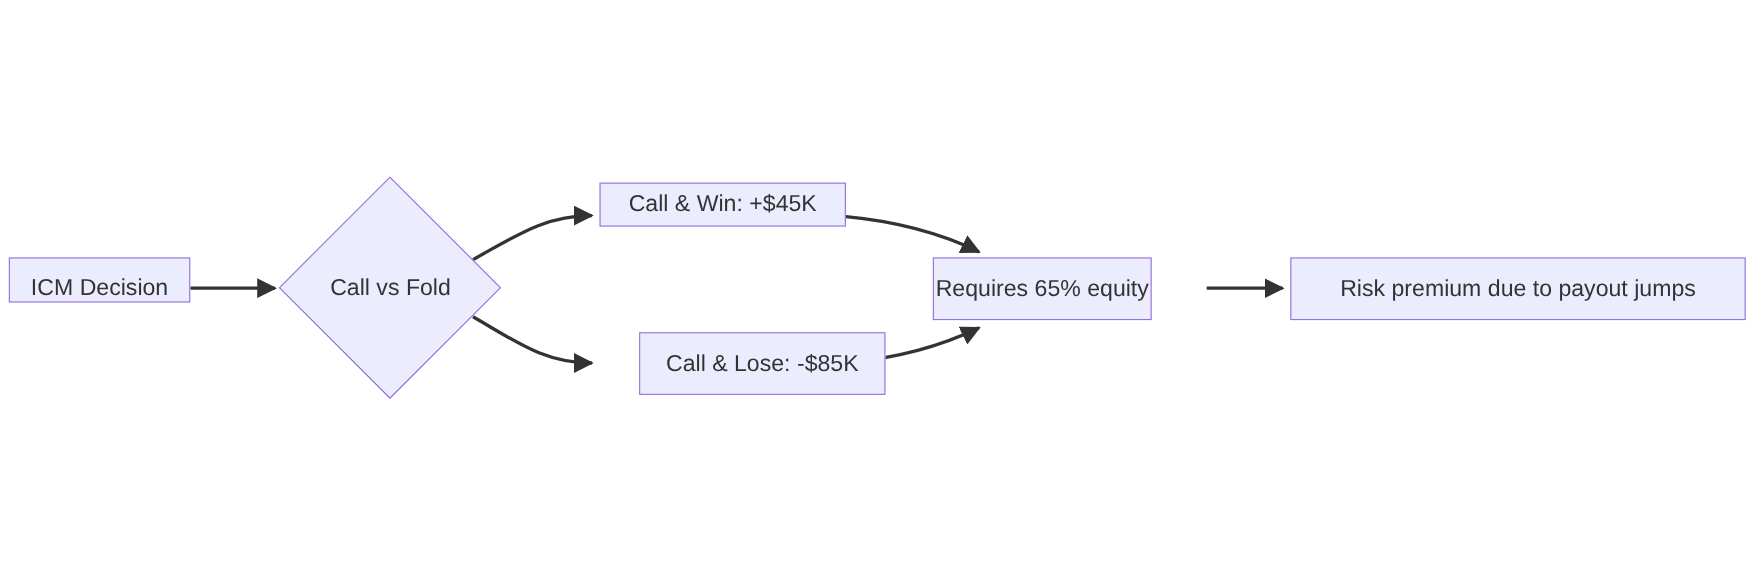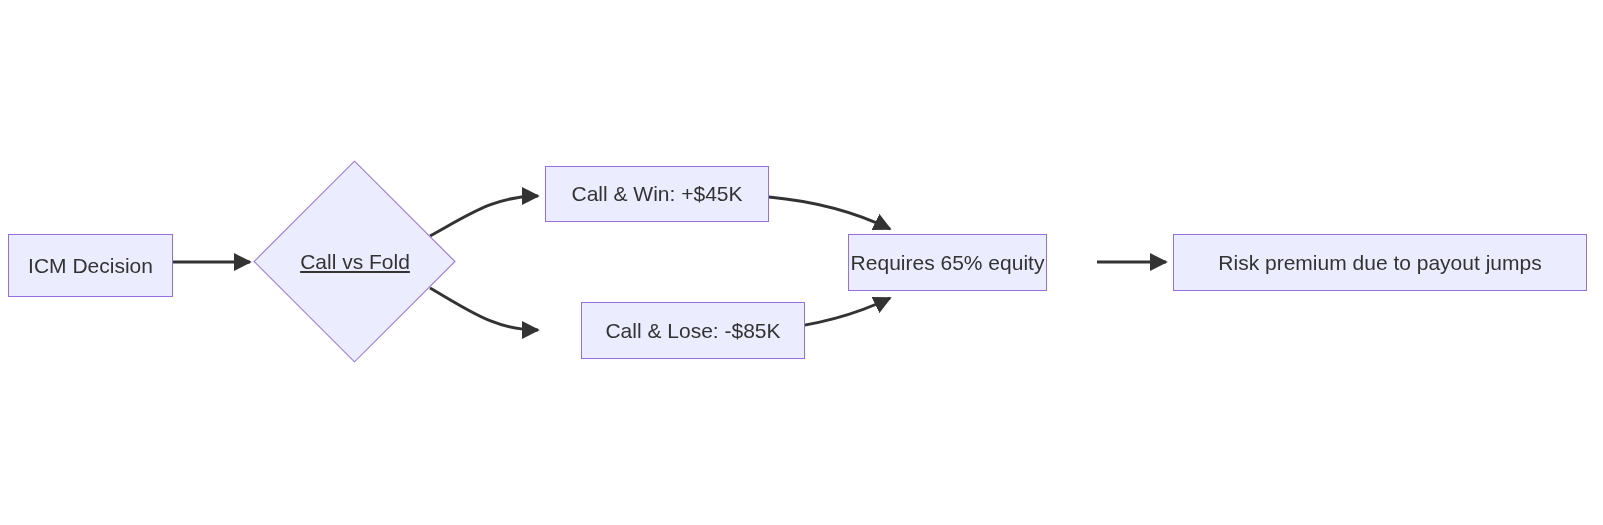--- a/index.html
+++ b/index.html
@@ -34,22 +34,22 @@
     align-items: center;
     justify-content: center;
     box-sizing: border-box;
     background: var(--node-fill, #ECECFF);
     border: 1.4px solid var(--node-border, #9370DB);
     font-size: 21px;
     line-height: 1.2;
     text-align: center;
     white-space: nowrap;
   }
-  .node-a { left: 8px;    top: 234px; width: 165px; height: 63px; }
-  .node-c { left: 545px;  top: 166px; width: 224px; height: 56px; }
+  .node-a { left: 8px;    top: 234px; width: 165px; height: 41px; align-items: flex-end; }
+  .node-c { left: 545px;  top: 166px; width: 224px; height: 40px; }
   .node-d { left: 545px;  top: 302px; width: 224px; height: 57px; margin-left: 36px; }
   .node-e { left: 848px;  top: 234px; width: 199px; height: 57px; }
   .node-f { left: 1173px; top: 234px; width: 414px; height: 57px; }
   .diamond-shape {
     position: absolute;
     left: 283px;
     top: 190px;
     width: 143px;
     height: 143px;
     box-sizing: border-box;
@@ -62,21 +62,20 @@
     left: 255px;
     top: 190px;
     width: 200px;
     height: 143px;
     display: flex;
     align-items: center;
     justify-content: center;
     font-size: 21px;
     text-align: center;
     white-space: nowrap;
-    text-decoration: underline;
   }
 </style>
 </head>
 <body>
 
 <div class="canvas">
 
   <svg class="edges" viewBox="0 0 1603 525" xmlns="http://www.w3.org/2000/svg">
     <defs>
       <marker id="arrowhead" viewBox="0 0 10 10" refX="9" refY="5" markerWidth="6" markerHeight="6" orient="auto-start-reverse">

